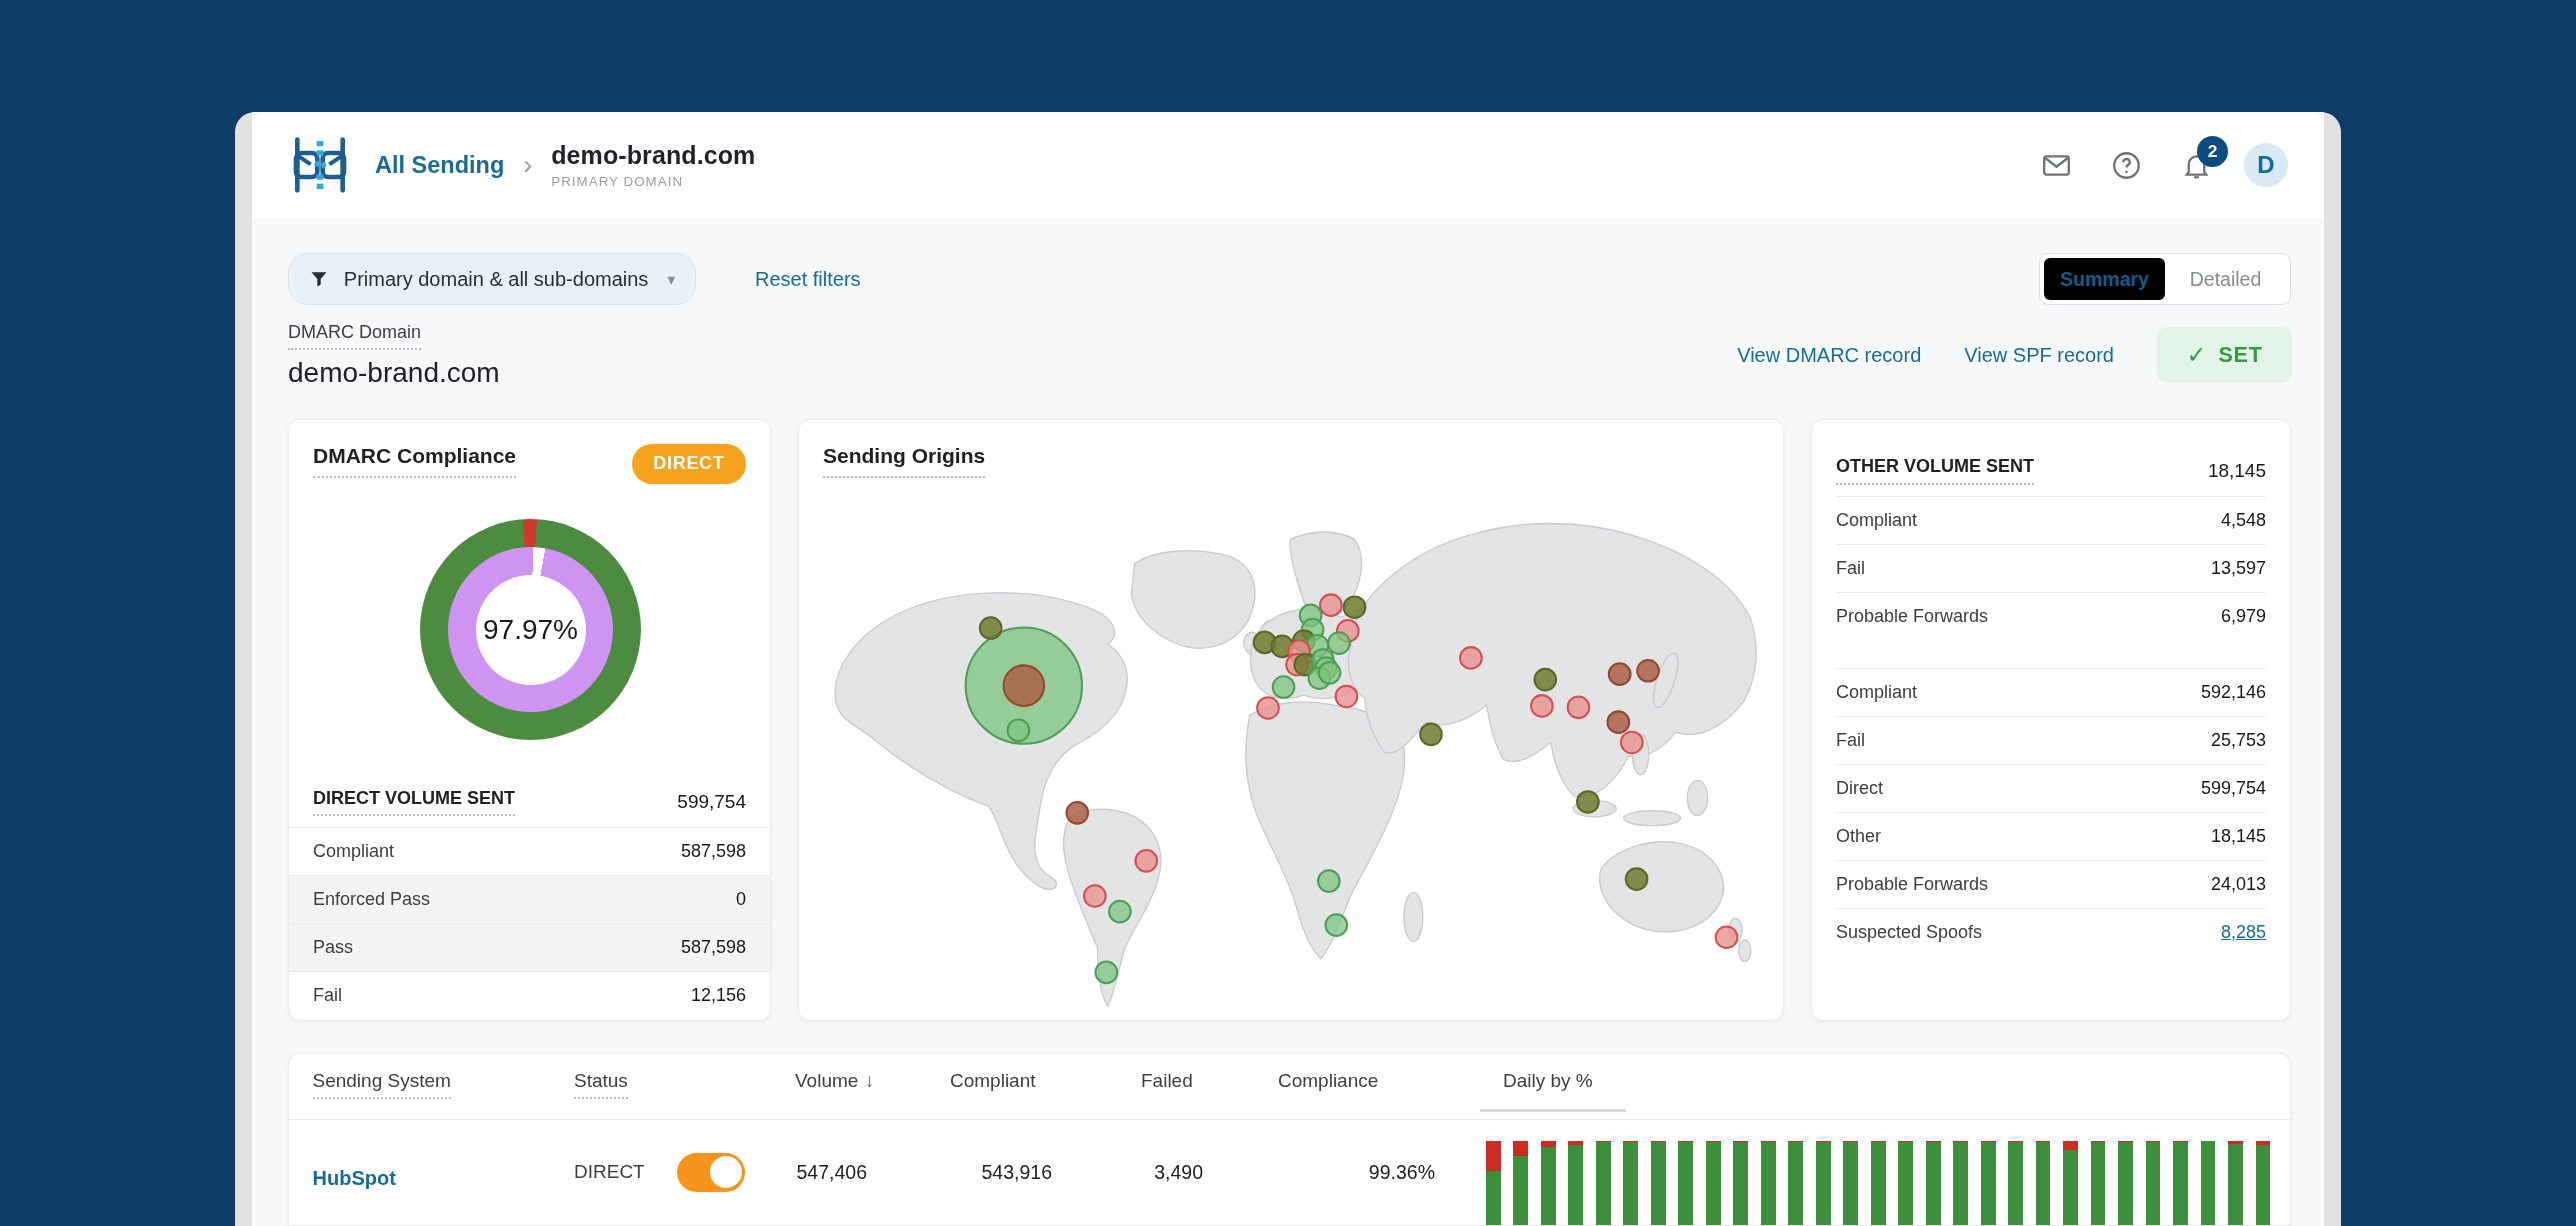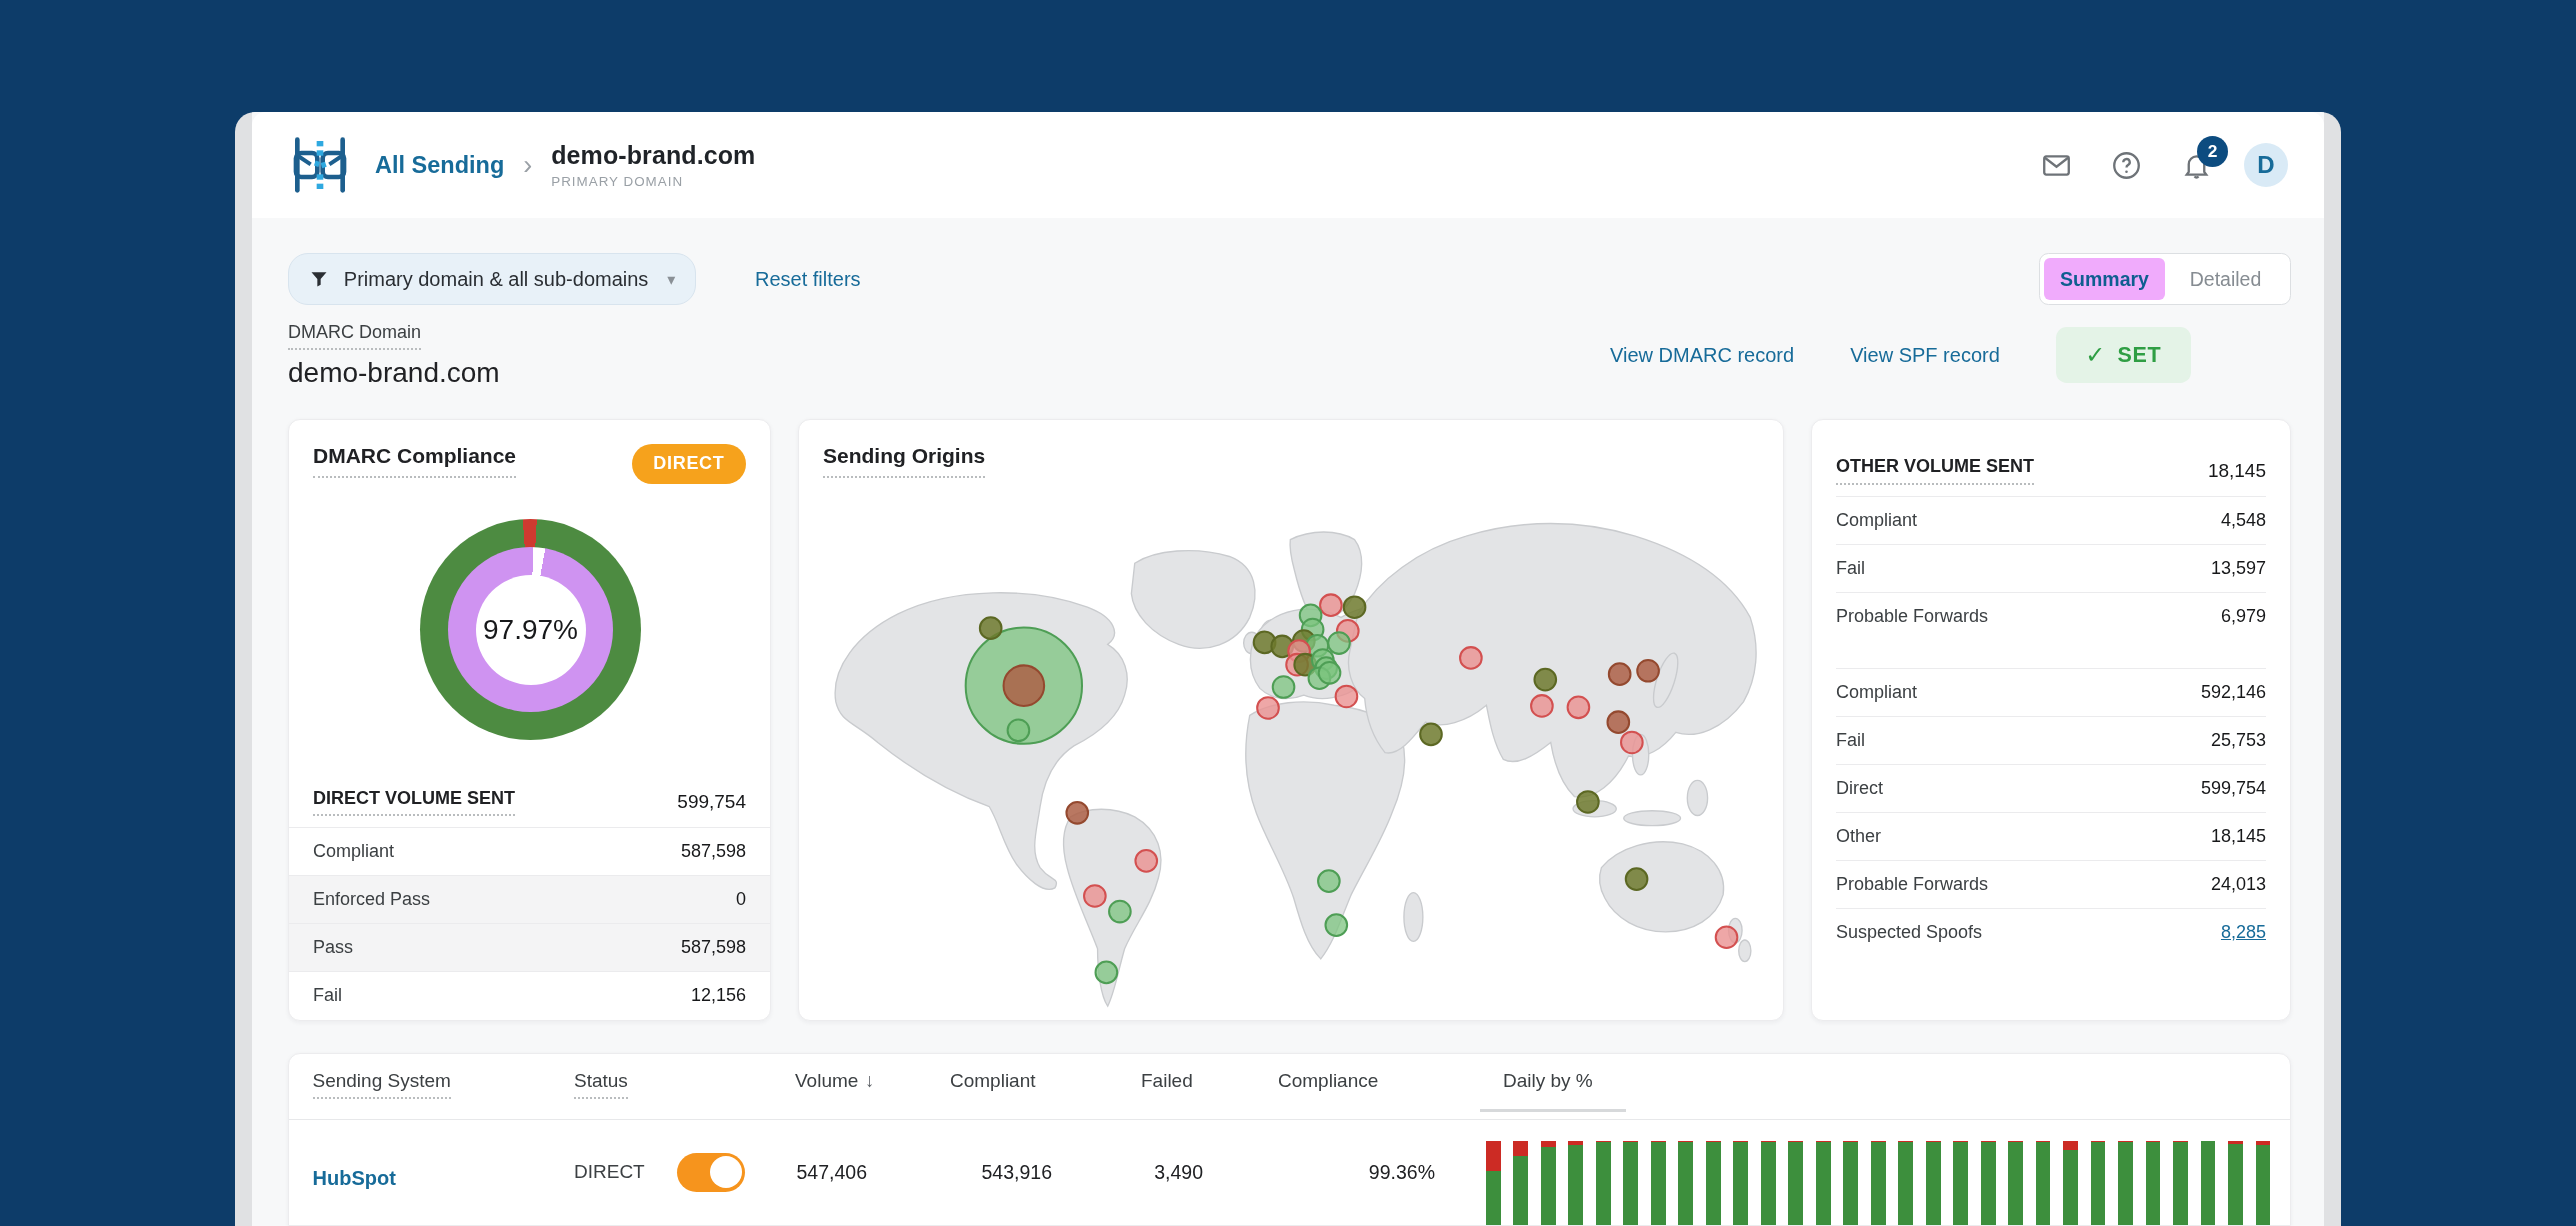--- a/index.html
+++ b/index.html
@@ -39,28 +39,28 @@
   .funnel { width:20px; height:20px; }
   .filter-label { font-size:20px; color:#2a2e33; }
   .caret { font-size:16px; color:#8a9096; margin-left:4px; }
   .reset-link { position:absolute; left:755px; top:268px; font-size:20px; color:#176b99; font-weight:500; }
 
   .segmented { position:absolute; left:2039px; top:253px; width:252px; height:52px;
                background:#ffffff; border:1.3px solid #dcdfe2; border-radius:9.4px;
                display:flex; align-items:center; padding:4px; }
   .seg { flex:1; height:100%; display:flex; align-items:center; justify-content:center;
          font-size:19.5px; border-radius:6px; color:#868c92; }
-  .seg.active { background:#f0abfc; color:#0f5e90; font-weight:bold; }
+  .seg.active { background:#000000; color:#0f5e90; font-weight:bold; }
 
   
   .dmarc-domain-label { position:absolute; left:288px; top:322px; font-size:18px; color:#3c4043;
                         border-bottom:2px dotted #b9bcbe; padding-bottom:5.4px; }
   .dmarc-domain-name { position:absolute; left:288px; top:357px; font-size:28px; color:#202124; }
   .records-row { position:absolute; left:1610px; top:327px; width:682px; height:56px;
-                 display:flex; align-items:center; gap:56px; }
+                 display:flex; align-items:center; justify-content:flex-end; gap:43px; }
   .rec-link { font-size:20px; color:#176b99; font-weight:500; }
   .set-pill { height:56px; padding:0 29.5px; background:#e4f3e7; border-radius:10.7px;
               display:flex; align-items:center; gap:12px; }
   .set-check { color:#2f9e44; font-size:24px; }
   .set-label { color:#2f9e44; font-size:21.5px; font-weight:bold; letter-spacing:0.7px; }
 
   
   .card { position:absolute; background:#fff; border:0.7px solid #ececee; border-radius:12px;
           box-shadow:0 1.3px 4px rgba(30,40,50,.05); }
   .card-title { font-size:21px; font-weight:bold; color:#202124; display:inline-block;

